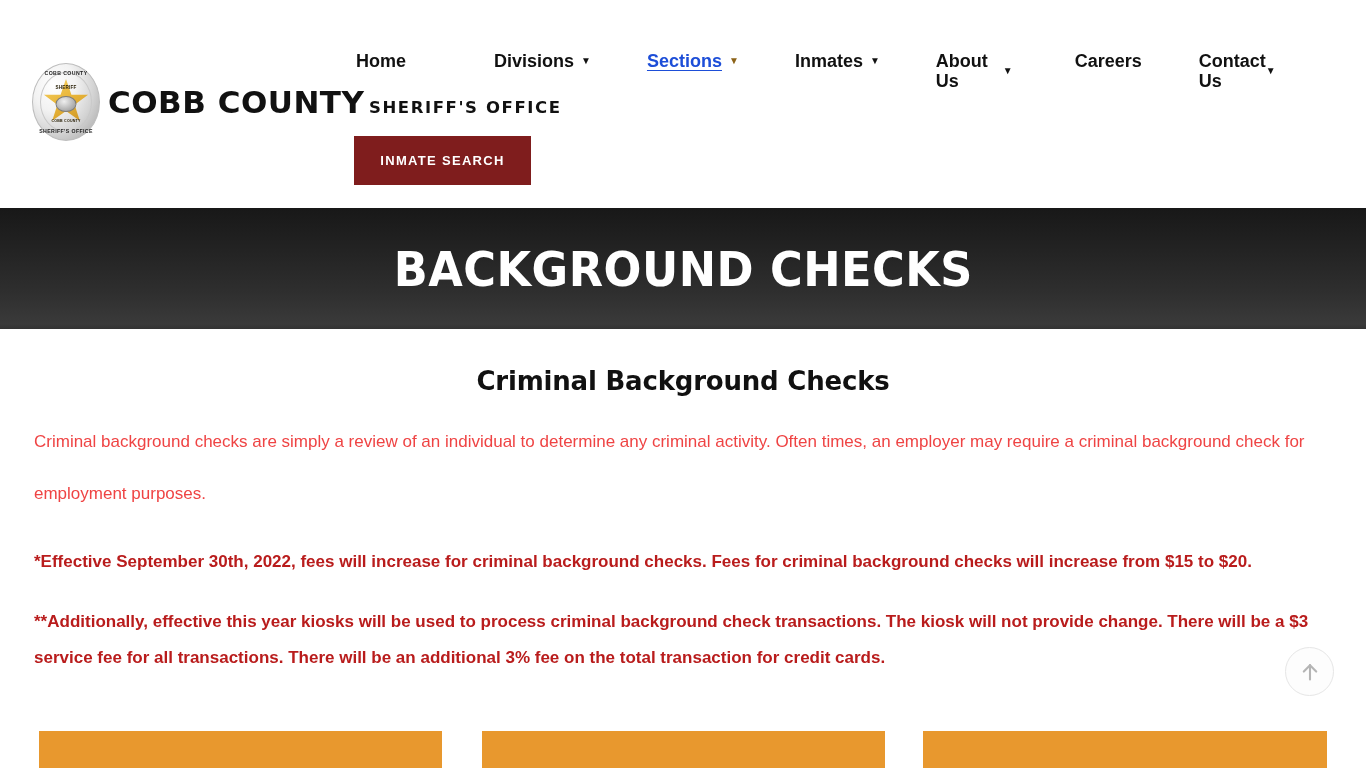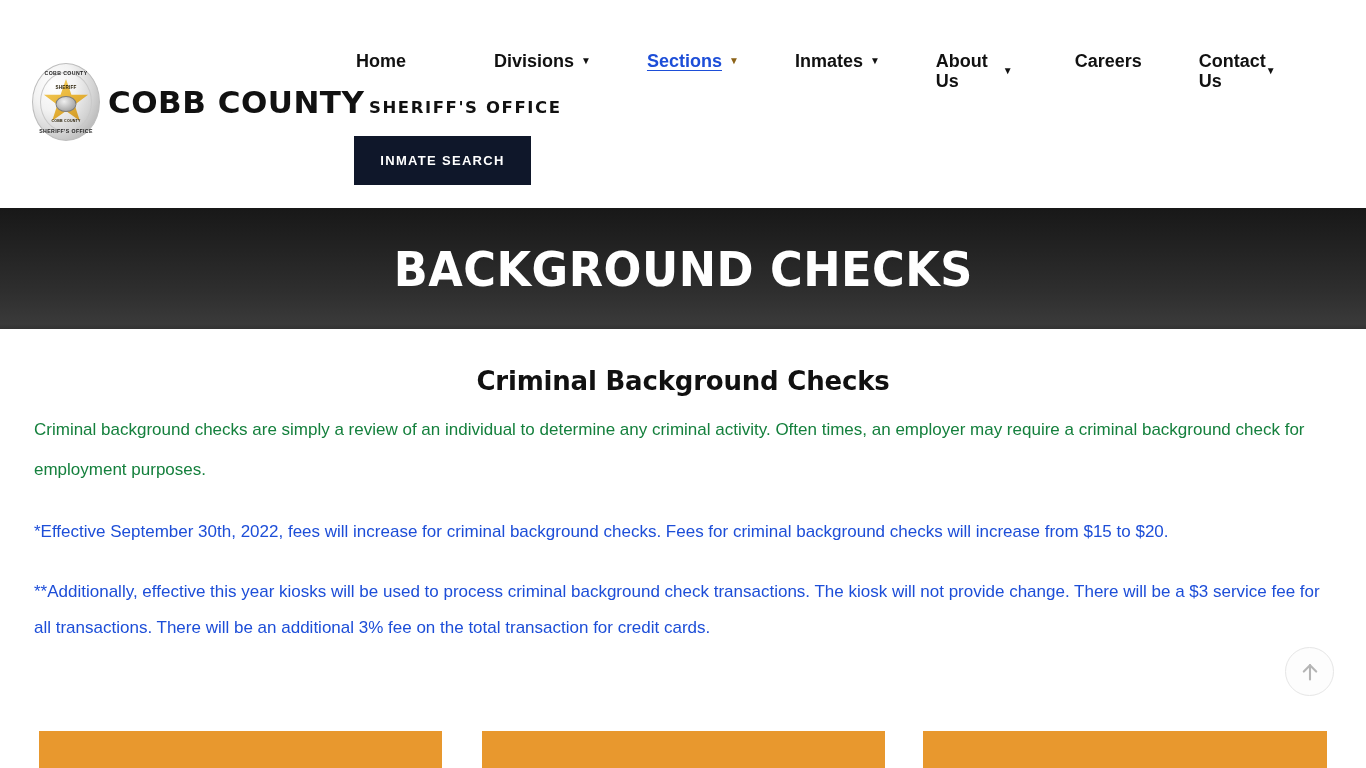--- a/index.html
+++ b/index.html
@@ -164,21 +164,21 @@
   .nav-gap-4 { width: 56px; }
   .nav-gap-5 { width: 62px; }
   .nav-gap-6 { width: 57px; }
 
   .inmate-search-btn {
     position: absolute;
     left: 354px;
     top: 136px;
     width: 177px;
     height: 49px;
-    background: #0f172a;
+    background: #7f1d1d;
     color: #ffffff;
     font-size: 13px;
     font-weight: bold;
     letter-spacing: 1.3px;
     display: flex;
     align-items: center;
     justify-content: center;
     border: none;
     cursor: pointer;
     font-family: "Liberation Sans", sans-serif;
@@ -212,32 +212,32 @@
   .content-heading {
     text-align: center;
     font-size: 26px;
     font-weight: bold;
     color: #111111;
     margin-top: 37px;
     font-family: "DejaVu Sans", sans-serif;
     letter-spacing: -0.2px;
   }
   .body-copy {
-    margin-top: 14px;
+    margin-top: 20px;
     font-size: 17px;
-    line-height: 40px;
-    color: #15803d;
+    line-height: 52px;
+    color: #ef4444;
     font-family: "Liberation Sans", sans-serif;
   }
   .notice {
     margin-top: 24px;
     font-size: 17px;
     line-height: 36px;
-    font-weight: normal;
-    color: #1d4ed8;
+    font-weight: bold;
+    color: #b91c1c;
     font-family: "Liberation Sans", sans-serif;
   }
 
   
   .card-row {
     position: absolute;
     left: 0;
     top: 731px;
     width: 1366px;
     height: 37px;

